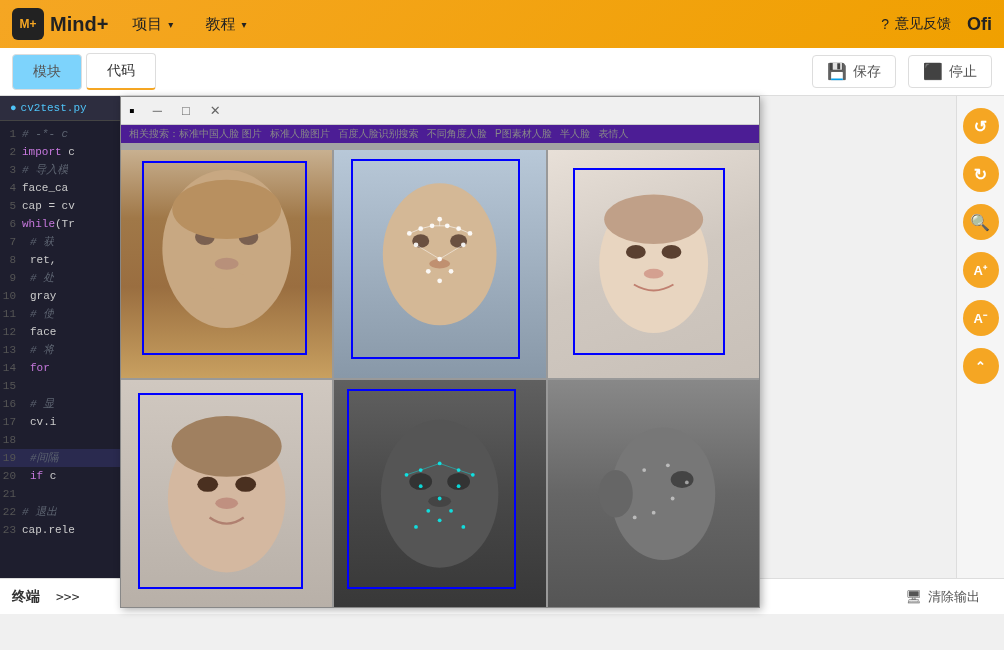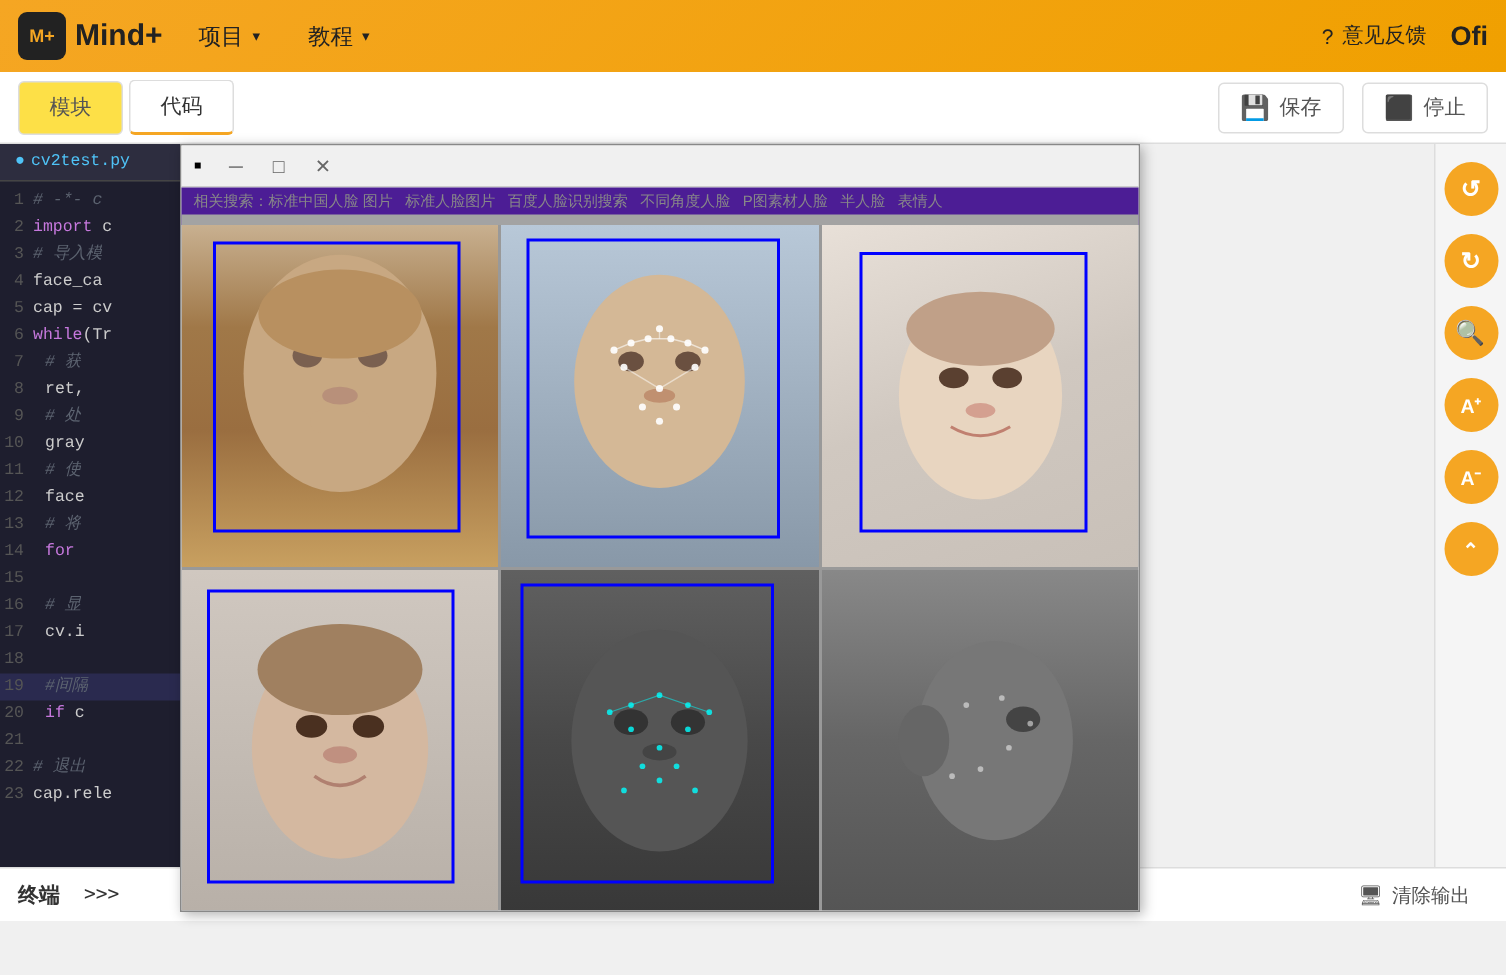--- a/index.html
+++ b/index.html
@@ -23,21 +23,21 @@
     #ofi-btn { display: flex; align-items: flex-end; gap: 4px; color: #222; font-size: 18px; font-weight: bold; cursor: pointer; }
 
     
     #toolbar {
       width: 100%; height: 48px; background: #fff;
       display: flex; align-items: center; padding: 0 12px;
       border-bottom: 1px solid #ddd; gap: 4px;
     }
     .tab-btn {
       padding: 8px 20px; border: 1px solid #ddd; border-radius: 4px;
-      background: #fde047; cursor: pointer; font-size: 14px; color: #555;
+      background: #7dd3fc; cursor: pointer; font-size: 14px; color: #555;
     }
     .tab-btn.active {
       background: #fff; border-bottom: 2px solid #f5a623; color: #333; font-weight: normal;
     }
     #toolbar-right { margin-left: auto; display: flex; align-items: center; gap: 12px; }
     .tool-btn {
       display: flex; align-items: center; gap: 6px;
       padding: 6px 14px; border: 1px solid #ddd; border-radius: 4px;
       background: #fff; cursor: pointer; font-size: 14px; color: #555;
     }

